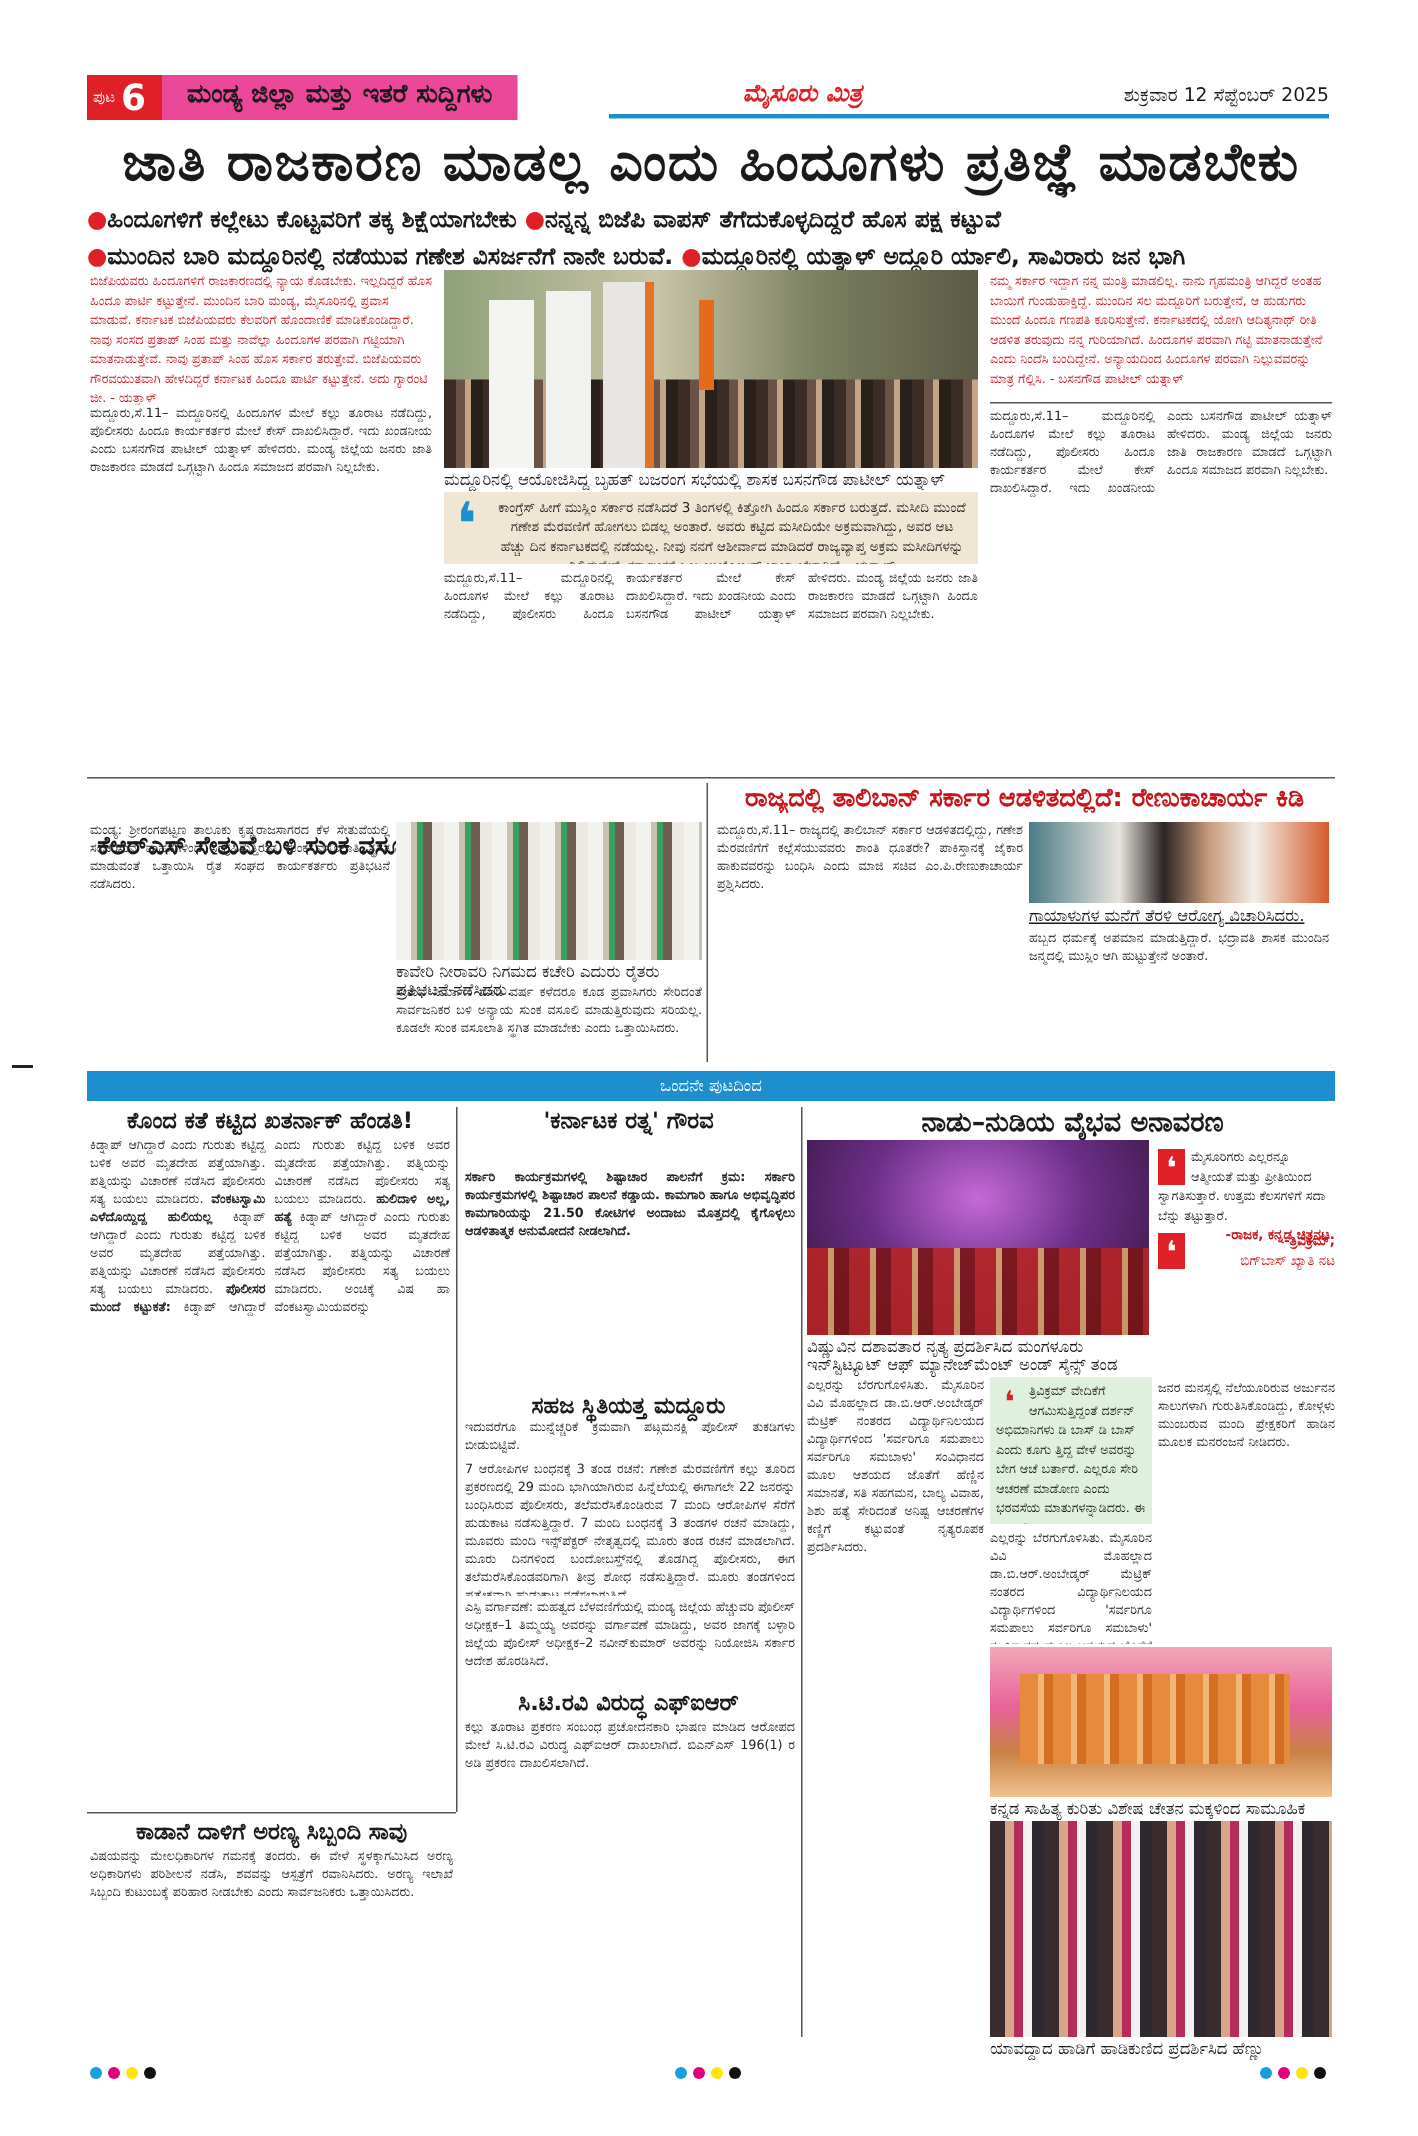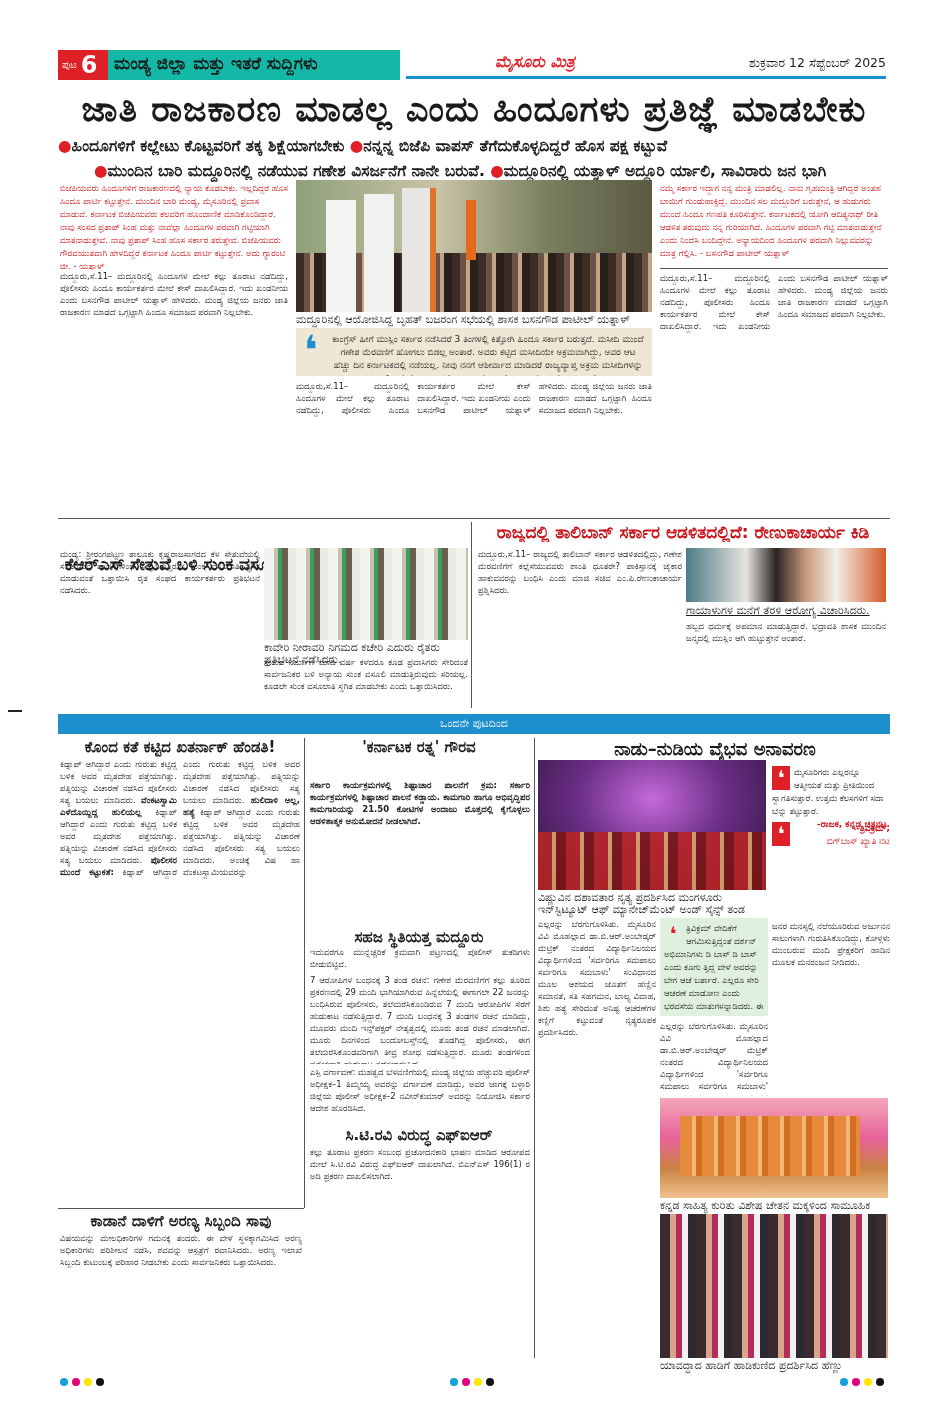--- a/index.html
+++ b/index.html
@@ -4,21 +4,21 @@
 <style>
   * { box-sizing: border-box; margin: 0; padding: 0; }
   html, body { width: 945px; height: 1424px; background: #ffffff; overflow: hidden; }
   body { position: relative; font-family: "DejaVu Sans", sans-serif; color: #1a1a1a; }
   .abs { position: absolute; }
 
   
   .mast-num { left: 58px; top: 50px; width: 50px; height: 30px; background: #e02027; color: #fff; display: flex; align-items: center; gap: 4px; padding-left: 4px; }
   .mast-num .lbl { font-size: 10px; }
   .mast-num .num { font-size: 24px; font-weight: bold; }
-  .mast-sect { left: 108px; top: 50px; width: 292px; height: 30px; background: #14b8a6; font-size: 17px; font-weight: bold; padding: 3px 6px; white-space: nowrap; overflow: hidden; }
+  .mast-sect { left: 108px; top: 50px; width: 237px; height: 30px; background: #ec4899; font-size: 17px; font-weight: bold; padding: 3px 6px; white-space: nowrap; overflow: hidden; text-align: center; }
   .mast-paper { left: 470px; top: 52px; width: 130px; height: 24px; color: #e02027; font-size: 16px; font-weight: bold; font-style: italic; text-align: center; }
   .mast-date { left: 690px; top: 55px; width: 196px; height: 20px; font-size: 12.5px; text-align: right; white-space: nowrap; }
   .mast-rule { left: 406px; top: 76px; width: 480px; height: 3px; background: #1e8fce; }
 
   .headline { left: 58px; top: 84px; width: 832px; height: 50px; font-size: 35px; font-weight: 900; letter-spacing: 1px; text-align: center; white-space: nowrap; overflow: hidden; line-height: 50px; }
   .deck { left: 58px; top: 134px; width: 832px; font-size: 15.5px; font-weight: bold; line-height: 25px; }
   .deck .dot { color: #e02027; }
 
   .redcol { color: #c8141b; font-size: 8.5px; line-height: 13px; text-align: left; }
   .photo { background: linear-gradient(135deg, #7c8c66 0%, #b6b29a 30%, #5a5340 60%, #2a2420 100%); }
@@ -56,21 +56,21 @@
 <div class="abs mast-paper">ಮೈಸೂರು ಮಿತ್ರ</div>
 <div class="abs mast-date">ಶುಕ್ರವಾರ 12 ಸೆಪ್ಟೆಂಬರ್ 2025</div>
 <div class="abs mast-rule"></div>
 
 <div class="abs headline">ಜಾತಿ ರಾಜಕಾರಣ ಮಾಡಲ್ಲ ಎಂದು ಹಿಂದೂಗಳು ಪ್ರತಿಜ್ಞೆ ಮಾಡಬೇಕು</div>
 <div class="abs deck">
   <div style="white-space:nowrap;overflow:hidden;">
     <span class="dot">●</span><span>ಹಿಂದೂಗಳಿಗೆ ಕಲ್ಲೇಟು ಕೊಟ್ಟವರಿಗೆ ತಕ್ಕ ಶಿಕ್ಷೆಯಾಗಬೇಕು</span>
     <span class="dot">●</span><span>ನನ್ನನ್ನ ಬಿಜೆಪಿ ವಾಪಸ್ ತೆಗೆದುಕೊಳ್ಳದಿದ್ದರೆ ಹೊಸ ಪಕ್ಷ ಕಟ್ಟುವೆ</span>
   </div>
-  <div style="white-space:nowrap;overflow:hidden;margin-left:36px;">
+  <div style="white-space:nowrap;overflow:hidden;">
     <span class="dot">●</span><span>ಮುಂದಿನ ಬಾರಿ ಮದ್ದೂರಿನಲ್ಲಿ ನಡೆಯುವ ಗಣೇಶ ವಿಸರ್ಜನೆಗೆ ನಾನೇ ಬರುವೆ.</span>
     <span class="dot">●</span><span>ಮದ್ದೂರಿನಲ್ಲಿ ಯತ್ನಾಳ್ ಅದ್ದೂರಿ ರ್ಯಾಲಿ, ಸಾವಿರಾರು ಜನ ಭಾಗಿ</span>
   </div>
 </div>
 
 <div class="abs redcol" style="left:60px;top:182px;width:228px;height:88px;overflow:hidden;">ಬಿಜೆಪಿಯವರು ಹಿಂದೂಗಳಿಗೆ ರಾಜಕಾರಣದಲ್ಲಿ ನ್ಯಾಯ ಕೊಡಬೇಕು. ಇಲ್ಲದಿದ್ದರೆ ಹೊಸ ಹಿಂದೂ ಪಾರ್ಟಿ ಕಟ್ಟುತ್ತೇನೆ. ಮುಂದಿನ ಬಾರಿ ಮಂಡ್ಯ, ಮೈಸೂರಿನಲ್ಲಿ ಪ್ರವಾಸ ಮಾಡುವೆ. ಕರ್ನಾಟಕ ಬಿಜೆಪಿಯವರು ಕೆಲವರಿಗೆ ಹೊಂದಾಣಿಕೆ ಮಾಡಿಕೊಂಡಿದ್ದಾರೆ. ನಾವು ಸಂಸದ ಪ್ರತಾಪ್ ಸಿಂಹ ಮತ್ತು ನಾವೆಲ್ಲಾ ಹಿಂದೂಗಳ ಪರವಾಗಿ ಗಟ್ಟಿಯಾಗಿ ಮಾತನಾಡುತ್ತೇವೆ. ನಾವು ಪ್ರತಾಪ್ ಸಿಂಹ ಹೊಸ ಸರ್ಕಾರ ತರುತ್ತೇವೆ. ಬಿಜೆಪಿಯವರು ಗೌರವಯುತವಾಗಿ ಹೇಳದಿದ್ದರೆ ಕರ್ನಾಟಕ ಹಿಂದೂ ಪಾರ್ಟಿ ಕಟ್ಟುತ್ತೇನೆ. ಅದು ಗ್ಯಾರಂಟಿ ಜೀ. - ಯತ್ನಾಳ್</div>
 <div class="abs photo photo-crowd" style="left:296px;top:180px;width:356px;height:132px;">
   <div style="position:absolute;left:0;top:0;width:100%;height:55%;background:linear-gradient(90deg,#8fa07a,#c9c4a7 40%,#7a8060 70%,#5b5a44);"></div>
   <div style="position:absolute;left:30px;top:20px;width:30px;height:112px;background:#f4f4f2;"></div>
   <div style="position:absolute;left:68px;top:14px;width:30px;height:118px;background:#f1f1ef;"></div>
@@ -117,21 +117,21 @@
   <b>ಹುಲಿದಾಳಿ ಅಲ್ಲ, ಹತ್ಯೆ</b>
   <span>ಕಿಡ್ನಾಪ್ ಆಗಿದ್ದಾರೆ ಎಂದು ಗುರುತು ಕಟ್ಟಿದ್ದ ಬಳಿಕ ಅವರ ಮೃತದೇಹ ಪತ್ತೆಯಾಗಿತ್ತು. ಪತ್ನಿಯನ್ನು ವಿಚಾರಣೆ ನಡೆಸಿದ ಪೊಲೀಸರು ಸತ್ಯ ಬಯಲು ಮಾಡಿದರು.</span>
   <span>ಅಂಚಿಕ್ಕೆ ವಿಷ ಹಾ ವೆಂಕಟಸ್ವಾಮಿಯವರನ್ನು</span>
 </div>
 <div class="abs rule-v" style="left:304px;top:738px;height:470px;"></div>
 
 <div class="abs sec-head" style="left:308px;top:738px;width:222px;">'ಕರ್ನಾಟಕ ರತ್ನ' ಗೌರವ</div>
 <div class="abs body-text" style="left:310px;top:779px;width:220px;height:160px;font-weight:bold;">ಸರ್ಕಾರಿ ಕಾರ್ಯಕ್ರಮಗಳಲ್ಲಿ ಶಿಷ್ಟಾಚಾರ ಪಾಲನೆಗೆ ಕ್ರಮ: ಸರ್ಕಾರಿ ಕಾರ್ಯಕ್ರಮಗಳಲ್ಲಿ ಶಿಷ್ಟಾಚಾರ ಪಾಲನೆ ಕಡ್ಡಾಯ. ಕಾಮಗಾರಿ ಹಾಗೂ ಅಭಿವೃದ್ಧಿಪರ ಕಾಮಗಾರಿಯನ್ನು 21.50 ಕೋಟಿಗಳ ಅಂದಾಜು ಮೊತ್ತದಲ್ಲಿ ಕೈಗೊಳ್ಳಲು ಆಡಳಿತಾತ್ಮಕ ಅನುಮೋದನೆ ನೀಡಲಾಗಿದೆ.</div>
 
 <div class="abs sec-head" style="left:308px;top:928px;width:222px;">ಸಹಜ ಸ್ಥಿತಿಯತ್ತ ಮದ್ದೂರು</div>
-<div class="abs body-text" style="left:310px;top:946px;width:220px;height:24px;">ಇದುವರೆಗೂ ಮುನ್ನೆಚ್ಚರಿಕೆ ಕ್ರಮವಾಗಿ ಪಟ್ರಣದಲ್ಲಿ ಪೊಲೀಸ್ ತುಕಡಿಗಳು ಬೀಡುಬಿಟ್ಟಿವೆ.</div>
+<div class="abs body-text" style="left:310px;top:946px;width:220px;height:24px;">ಇದುವರೆಗೂ ಮುನ್ನೆಚ್ಚರಿಕೆ ಕ್ರಮವಾಗಿ ಪಟ್ಗಮನಕ್ಲಿ ಪೊಲೀಸ್ ತುಕಡಿಗಳು ಬೀಡುಬಿಟ್ಟಿವೆ.</div>
 <div class="abs body-text" style="left:310px;top:974px;width:220px;height:90px;">7 ಆರೋಪಿಗಳ ಬಂಧನಕ್ಕೆ 3 ತಂಡ ರಚನೆ: ಗಣೇಶ ಮೆರವಣಿಗೆಗೆ ಕಲ್ಲು ತೂರಿದ ಪ್ರಕರಣದಲ್ಲಿ 29 ಮಂದಿ ಭಾಗಿಯಾಗಿರುವ ಹಿನ್ನೆಲೆಯಲ್ಲಿ ಈಗಾಗಲೇ 22 ಜನರನ್ನು ಬಂಧಿಸಿರುವ ಪೊಲೀಸರು, ತಲೆಮರೆಸಿಕೊಂಡಿರುವ 7 ಮಂದಿ ಆರೋಪಿಗಳ ಸೆರೆಗೆ ಹುಡುಕಾಟ ನಡೆಸುತ್ತಿದ್ದಾರೆ. 7 ಮಂದಿ ಬಂಧನಕ್ಕೆ 3 ತಂಡಗಳ ರಚನೆ ಮಾಡಿದ್ದು, ಮೂವರು ಮಂದಿ ಇನ್ಸ್‌ಪೆಕ್ಟರ್ ನೇತೃತ್ವದಲ್ಲಿ ಮೂರು ತಂಡ ರಚನೆ ಮಾಡಲಾಗಿದೆ. ಮೂರು ದಿನಗಳಿಂದ ಬಂದೋಬಸ್ತ್‌ನಲ್ಲಿ ತೊಡಗಿದ್ದ ಪೊಲೀಸರು, ಈಗ ತಲೆಮರೆಸಿಕೊಂಡವರಿಗಾಗಿ ತೀವ್ರ ಶೋಧ ನಡೆಸುತ್ತಿದ್ದಾರೆ. ಮೂರು ತಂಡಗಳಿಂದ ಪ್ರತ್ಯೇಕವಾಗಿ ಹುಡುಕಾಟ ನಡೆಸಲಾಗುತ್ತಿದೆ.</div>
 <div class="abs body-text" style="left:310px;top:1066px;width:220px;height:58px;">ಎಸ್ಪಿ ವರ್ಗಾವಣೆ: ಮಹತ್ವದ ಬೆಳವಣಿಗೆಯಲ್ಲಿ ಮಂಡ್ಯ ಜಿಲ್ಲೆಯ ಹೆಚ್ಚುವರಿ ಪೊಲೀಸ್ ಅಧೀಕ್ಷಕ–1 ತಿಮ್ಮಯ್ಯ ಅವರನ್ನು ವರ್ಗಾವಣೆ ಮಾಡಿದ್ದು, ಅವರ ಜಾಗಕ್ಕೆ ಬಳ್ಳಾರಿ ಜಿಲ್ಲೆಯ ಪೊಲೀಸ್ ಅಧೀಕ್ಷಕ–2 ನವೀನ್‌ಕುಮಾರ್ ಅವರನ್ನು ನಿಯೋಜಿಸಿ ಸರ್ಕಾರ ಆದೇಶ ಹೊರಡಿಸಿದೆ.</div>
 
 <div class="abs sec-head" style="left:308px;top:1126px;width:222px;">ಸಿ.ಟಿ.ರವಿ ವಿರುದ್ಧ ಎಫ್‌ಐಆರ್</div>
 <div class="abs body-text" style="left:310px;top:1146px;width:220px;height:206px;">ಕಲ್ಲು ತೂರಾಟ ಪ್ರಕರಣ ಸಂಬಂಧ ಪ್ರಚೋದನಕಾರಿ ಭಾಷಣ ಮಾಡಿದ ಆರೋಪದ ಮೇಲೆ ಸಿ.ಟಿ.ರವಿ ವಿರುದ್ಧ ಎಫ್‌ಐಆರ್ ದಾಖಲಾಗಿದೆ. ಬಿಎನ್‌ಎಸ್ 196(1) ರ ಅಡಿ ಪ್ರಕರಣ ದಾಖಲಿಸಲಾಗಿದೆ.</div>
 
 <div class="abs rule-h" style="left:58px;top:1208px;width:246px;"></div>
 <div class="abs sec-head" style="left:58px;top:1212px;width:246px;">ಕಾಡಾನೆ ದಾಳಿಗೆ ಅರಣ್ಯ ಸಿಬ್ಬಂದಿ ಸಾವು</div>
 <div class="abs body-text" style="left:60px;top:1232px;width:242px;height:120px;">ವಿಷಯವನ್ನು ಮೇಲಧಿಕಾರಿಗಳ ಗಮನಕ್ಕೆ ತಂದರು. ಈ ವೇಳೆ ಸ್ಥಳಕ್ಕಾಗಮಿಸಿದ ಅರಣ್ಯ ಅಧಿಕಾರಿಗಳು ಪರಿಶೀಲನೆ ನಡೆಸಿ, ಶವವನ್ನು ಆಸ್ಪತ್ರೆಗೆ ರವಾನಿಸಿದರು. ಅರಣ್ಯ ಇಲಾಖೆ ಸಿಬ್ಬಂದಿ ಕುಟುಂಬಕ್ಕೆ ಪರಿಹಾರ ನೀಡಬೇಕು ಎಂದು ಸಾರ್ವಜನಿಕರು ಒತ್ತಾಯಿಸಿದರು.</div>
 

